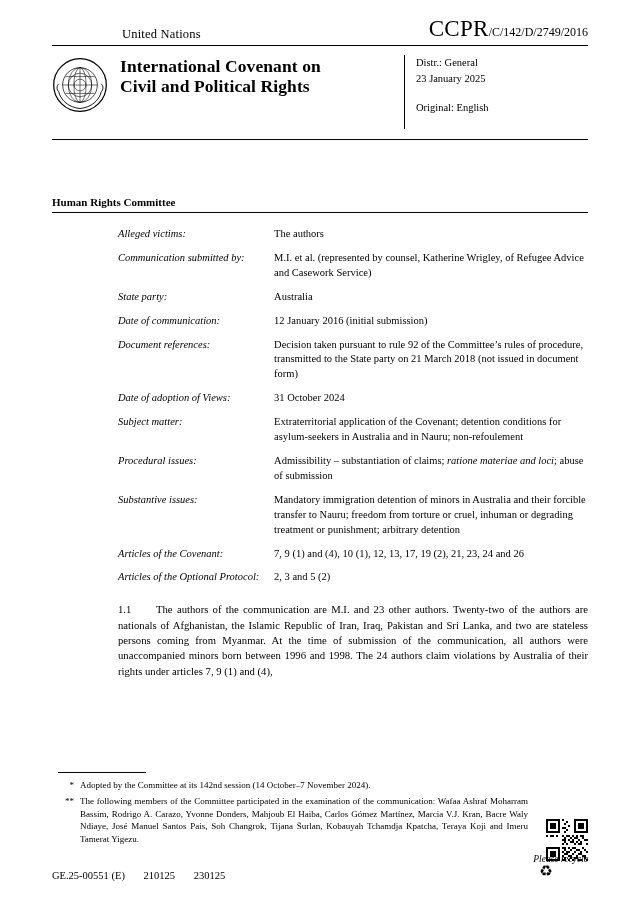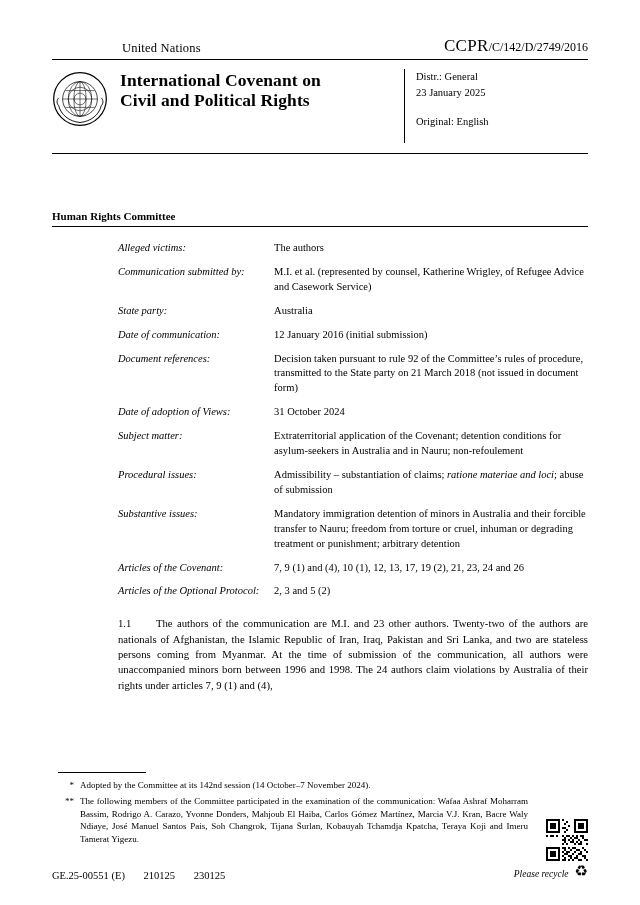--- a/index.html
+++ b/index.html
@@ -13,42 +13,42 @@
     font-family: "Liberation Serif", serif;
     color: #000;
     position: relative;
     overflow: hidden;
   }
   .page {
     position: relative;
     width: 640px;
     height: 905px;
     box-sizing: border-box;
-    padding: 36px 52px 0 52px;
+    padding: 16px 52px 0 52px;
   }
 
   
   .masthead-top {
     display: flex;
     align-items: flex-end;
     justify-content: space-between;
     border-bottom: 1.6px solid #000;
     padding-bottom: 3px;
   }
   .un-name {
     font-size: 12.5px;
     letter-spacing: 0.2px;
     padding-left: 70px;
   }
   .symbol {
     font-size: 12px;
     white-space: nowrap;
   }
   .symbol .big {
-    font-size: 17px;
+    font-size: 23px;
     letter-spacing: 0.3px;
   }
 
   .masthead-main {
     display: flex;
     align-items: flex-start;
     border-bottom: 1.6px solid #000;
     padding-top: 9px;
     padding-bottom: 10px;
     min-height: 74px;
@@ -175,24 +175,25 @@
     right: 52px;
     bottom: 24px;
     display: flex;
     align-items: flex-end;
     justify-content: space-between;
     font-size: 10.5px;
   }
   .jobno span { margin-right: 16px; }
   .recycle {
     display: flex;
-    align-items: flex-end;
+    align-items: flex-start;
     font-size: 9.5px;
     font-style: italic;
     padding-bottom: 2px;
+    flex-direction: column;
   }
   .recycle .glyph {
     margin-left: 6px;
     font-style: normal;
     font-size: 15px;
     line-height: 1;
   }
   .qr {
     position: absolute;
     right: 52px;

